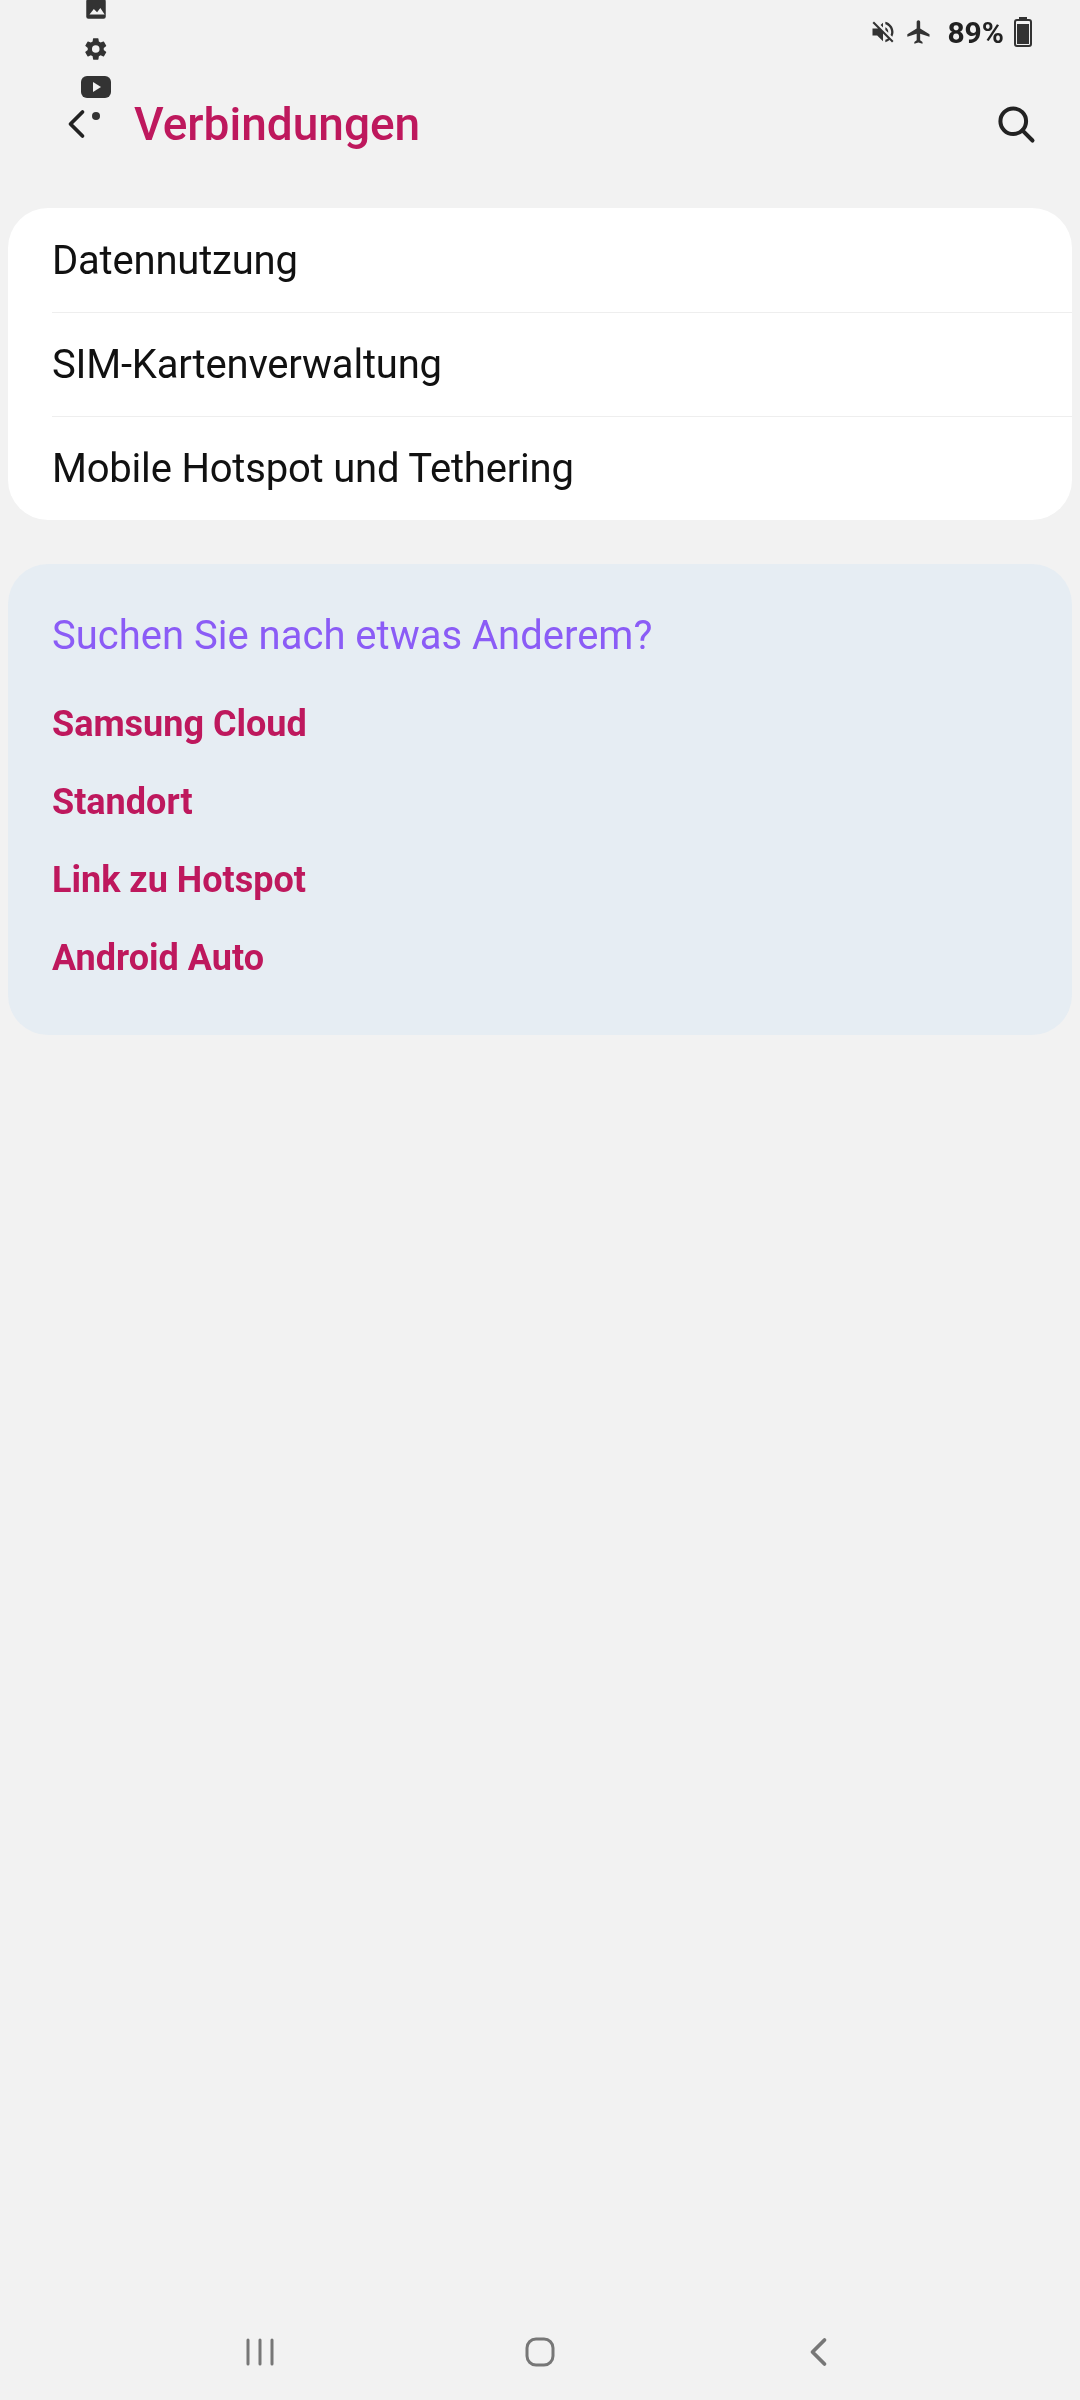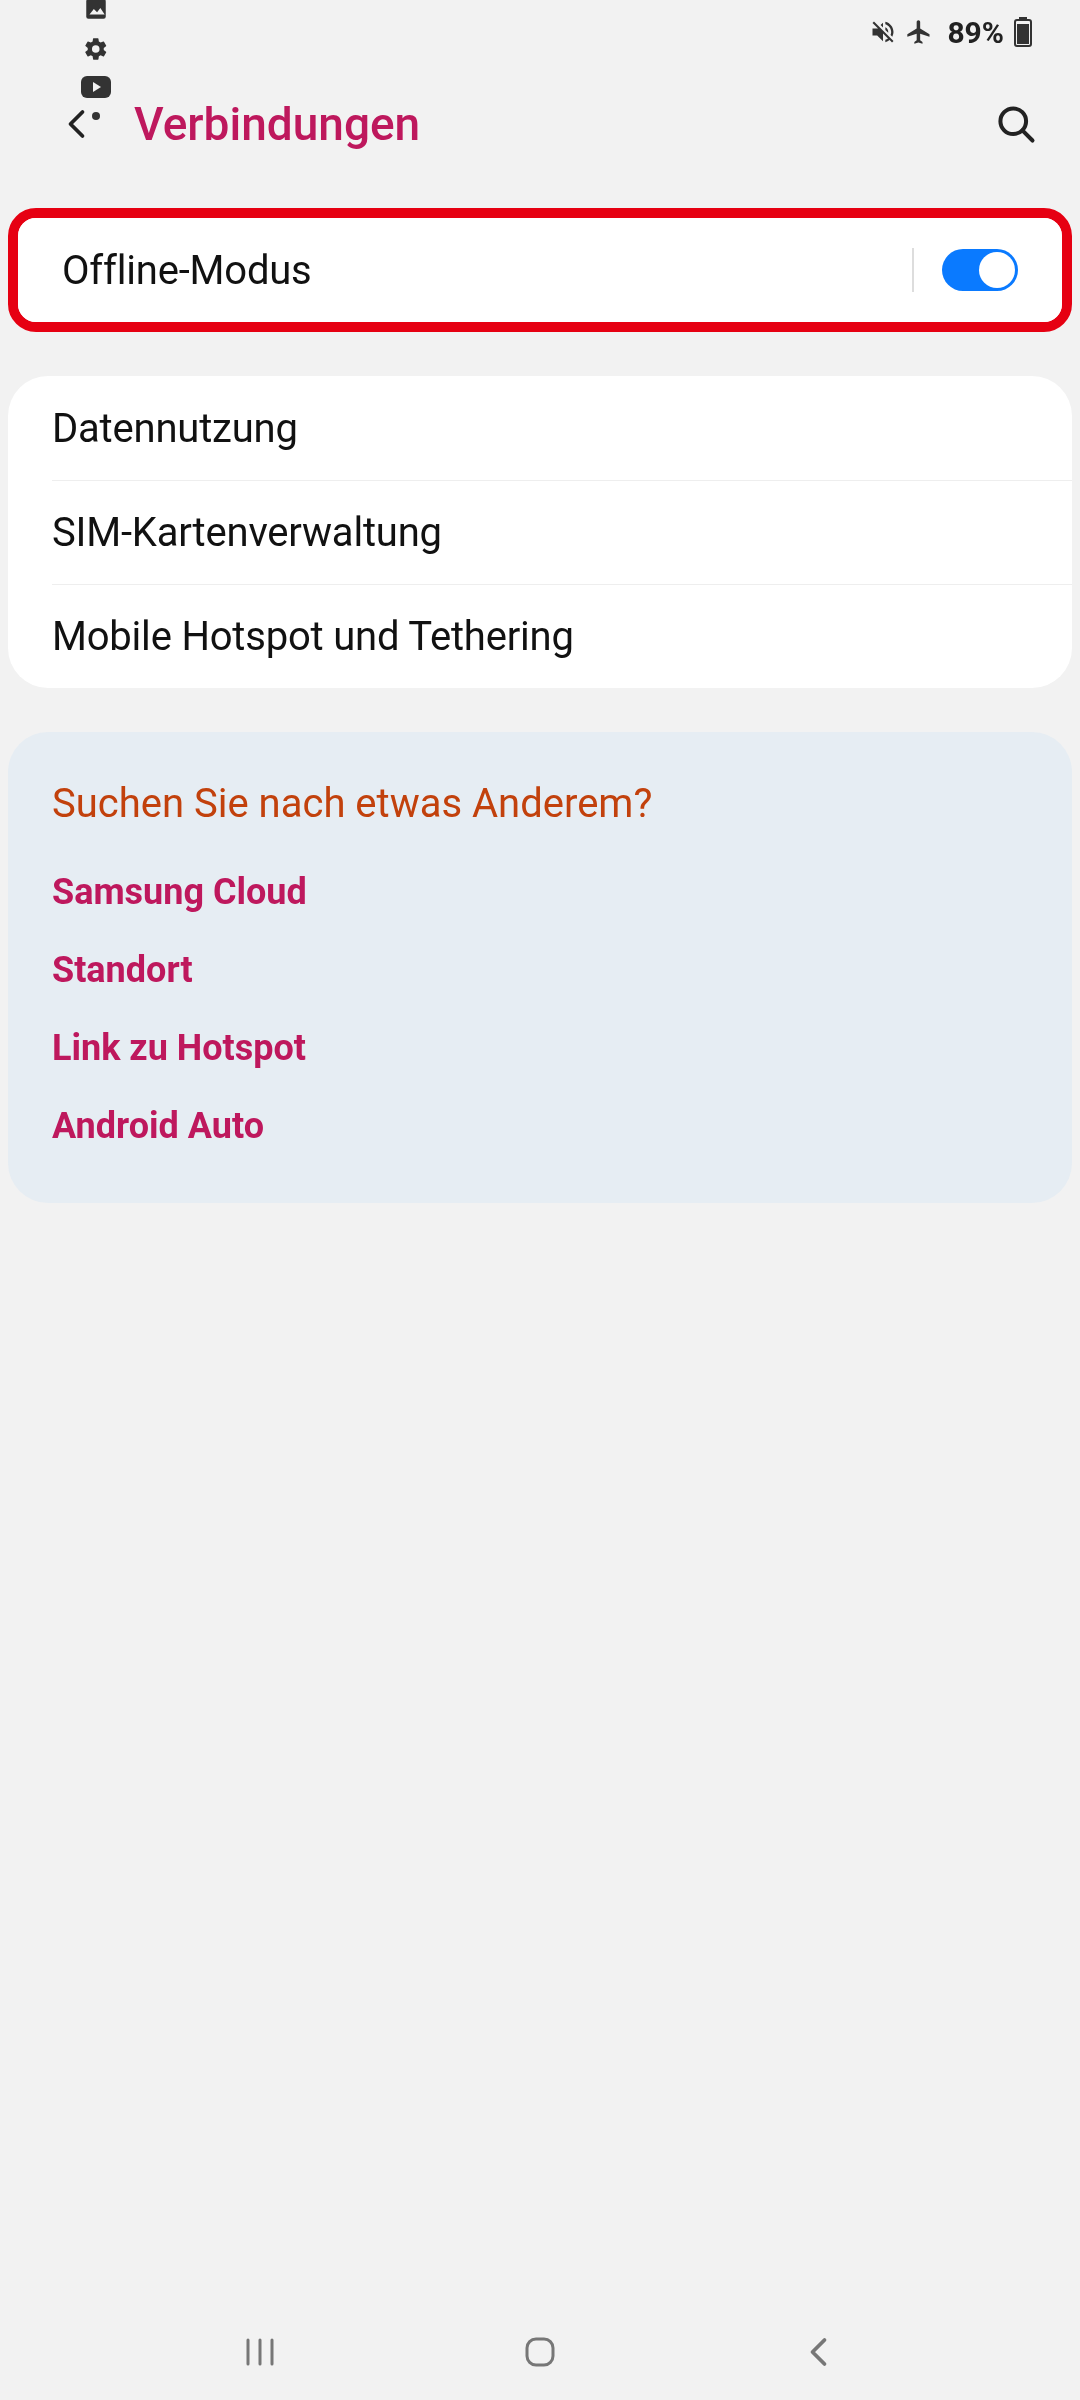--- a/index.html
+++ b/index.html
@@ -30,21 +30,21 @@
   .toggle { width: 76px; height: 42px; border-radius: 21px; position: relative; }
   .toggle.off { background: #fff; border: 3px solid #b8b8b8; }
   .toggle.off .knob { position: absolute; left: 0; top: -3px; width: 42px; height: 42px; border-radius: 21px; background: #fff; border: 3px solid #b8b8b8; }
   .toggle.on { background: #0a7aff; }
   .toggle.on .knob { position: absolute; right: 3px; top: 3px; width: 36px; height: 36px; border-radius: 18px; background: #fff; }
 
   .highlight-wrap { border: 10px solid #e60012; border-radius: 28px; margin: 0 0 44px 0; }
   .highlight-wrap .card { margin: 0; border-radius: 18px; }
 
   .footer-card { background: #e6edf3; border-radius: 40px; padding: 48px 44px 20px; }
-  .footer-title { font-size: 40px; font-weight: 400; color: #c2410c; margin-bottom: 44px; }
+  .footer-title { font-size: 40px; font-weight: 400; color: #8b5cf6; margin-bottom: 44px; }
   .footer-link { font-size: 36px; font-weight: 700; color: #be185d; margin-bottom: 36px; }
 
   .nav-bar { height: 96px; display: flex; align-items: center; justify-content: space-around; padding: 0 120px; }
   .nav-btn { width: 70px; height: 60px; display: inline-flex; align-items: center; justify-content: center; }
 
   svg { display: block; }
 </style>
 </head>
 <body>
 
@@ -109,31 +109,20 @@
       <svg width="44" height="44" viewBox="0 0 24 24" fill="none" stroke="#222" stroke-width="2.2" stroke-linecap="round">
           <circle cx="10.5" cy="10.5" r="7"></circle>
           <line x1="21" y1="21" x2="15.5" y2="15.5"></line>
         </svg>
     </span>
   </div>
 
   <div class="content">
 
 
-    <div class="highlight-wrap">
-      <div class="card">
-        <div class="row">
-          <div class="label">Offline-Modus</div>
-          <div class="vdiv"></div>
-          <div class="toggle on">
-              <div class="knob"></div>
-            </div>
-        </div>
-      </div>
-    </div>
 
     <div class="card">
       <div class="row">
         <div class="label">Datennutzung</div>
       </div>
       <div class="row">
         <div class="label">SIM-Kartenverwaltung</div>
       </div>
       <div class="row">
         <div class="label">Mobile Hotspot und Tethering</div>

